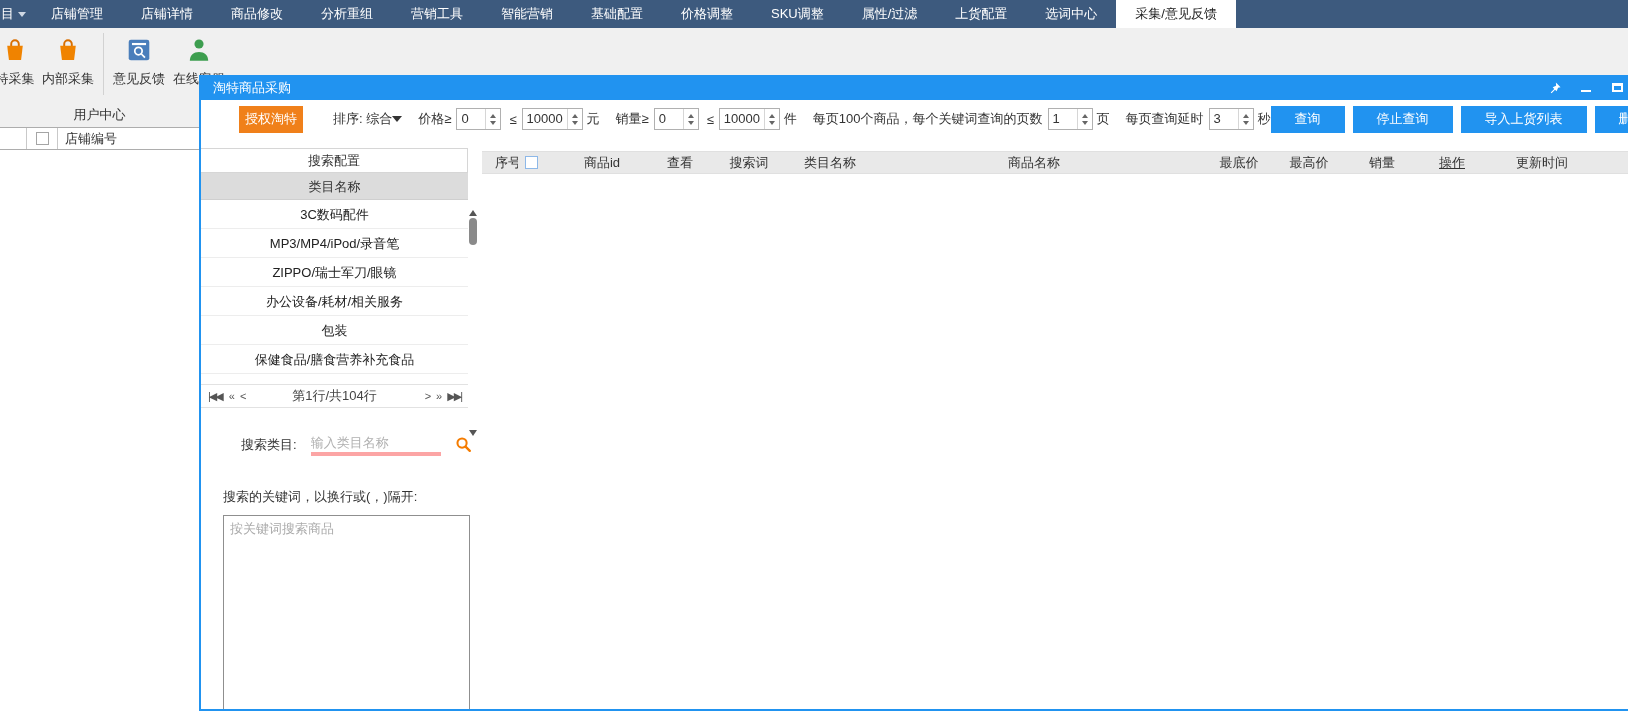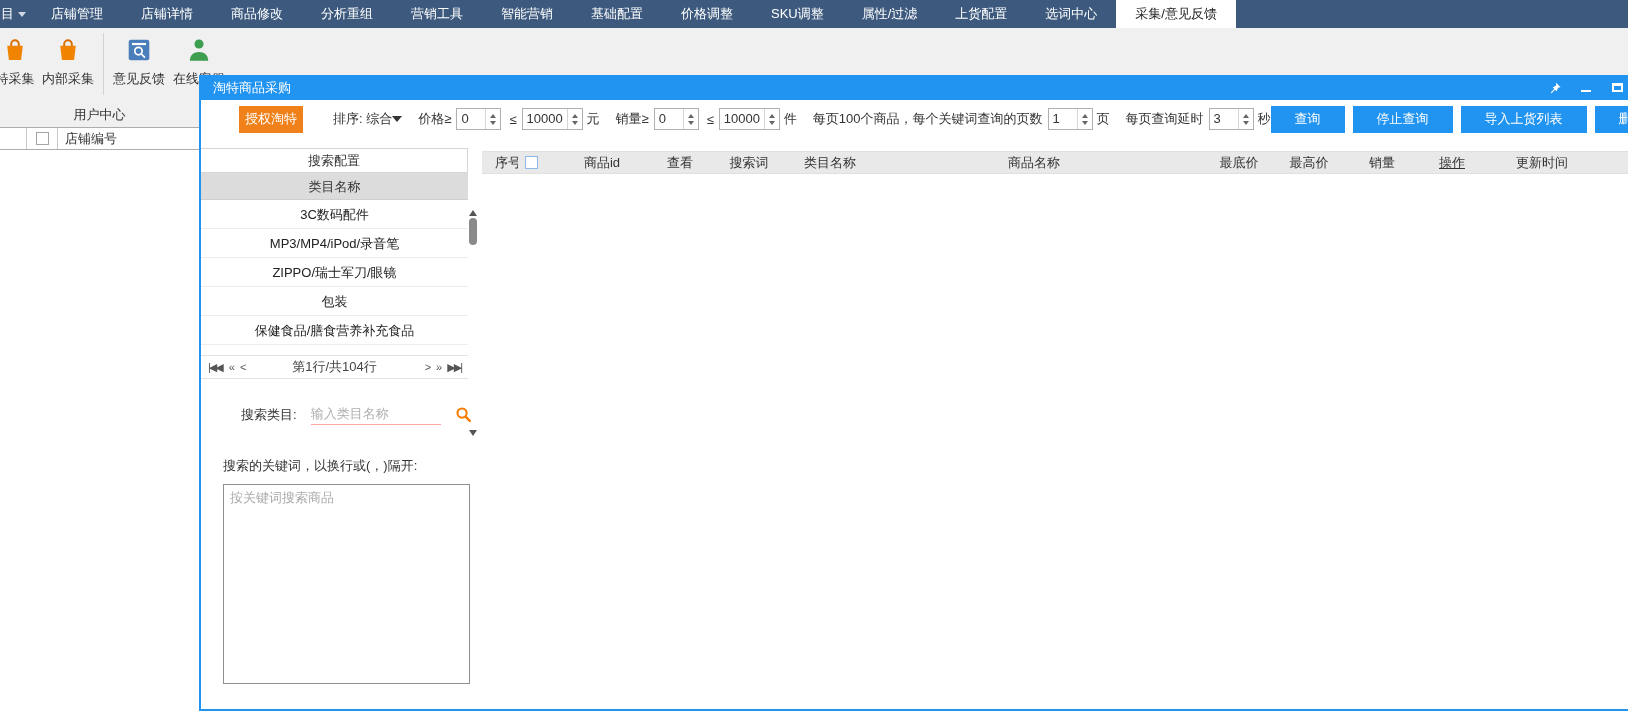--- a/index.html
+++ b/index.html
@@ -87,22 +87,22 @@
     border:4px solid transparent; border-bottom:6px solid #555; }
   .ss-thumb { position:absolute; top:18px; left:1px; width:8px; height:27px; background:#8a8a8a; border-radius:4px; }
   .ss-dn { position:absolute; bottom:2px; left:1px; width:0; height:0;
     border:4px solid transparent; border-top:6px solid #555; }
   .pager { height:24px; margin-top:10px; width:267px; display:flex; align-items:center;
     border-top:1px solid #e2e2e2; border-bottom:1px solid #e2e2e2; color:#444; }
   .pager-group { display:flex; gap:7px; padding:0 7px; font-size:11px; color:#555; align-items:center; }
   .pager-text { flex:1; text-align:center; }
   .pg { cursor:default; letter-spacing:-2px; }
   .search-cat { margin-top:25px; display:flex; align-items:center; padding-left:40px; gap:14px; }
-  .sc-input { border:none; border-bottom:1px solid #fca5a5; outline:none; width:130px;
-    font-size:13px; font-family:Liberation Serif, serif; color:#ef4444; padding:2px 0; }
+  .sc-input { border:none; border-bottom:4px solid #fca5a5; outline:none; width:130px;
+    font-size:13px; font-family:Liberation Sans, sans-serif; color:#ef4444; padding:2px 0; }
   .sc-input::placeholder { color:#b0b0b0; }
   .kw-label { margin-top:32px; padding-left:22px; }
   .kw-area { display:block; margin:9px 0 0 22px; width:247px; height:200px;
     border:1px solid #8f8f8f; resize:none; outline:none; padding:4px 6px;
     font-size:13px; font-family:inherit; color:#333; }
   .kw-area::placeholder { color:#aaa; }
 
   
   .table-area { flex:1; padding-top:13px; min-width:0; }
   .thead { display:flex; align-items:center; height:23px; background:#e9e9e9;
@@ -296,20 +296,21 @@
 
   <div class="dialog-body">
 
     <div class="sidebar">
       <div class="sb-inner">
         <div class="cat-header">搜索配置</div>
         <div class="cat-selected">类目名称</div>
         <div class="cat-item">3C数码配件</div>
         <div class="cat-item">MP3/MP4/iPod/录音笔</div>
         <div class="cat-item">ZIPPO/瑞士军刀/眼镜</div>
+        <div class="cat-item">办公设备/耗材/相关服务</div>
         <div class="cat-item">包装</div>
         <div class="cat-item">保健食品/膳食营养补充食品</div>
       </div>
 
       <div class="scroll-strip">
         <span class="ss-up"></span>
         <span class="ss-thumb"></span>
         <span class="ss-dn"></span>
       </div>
 

